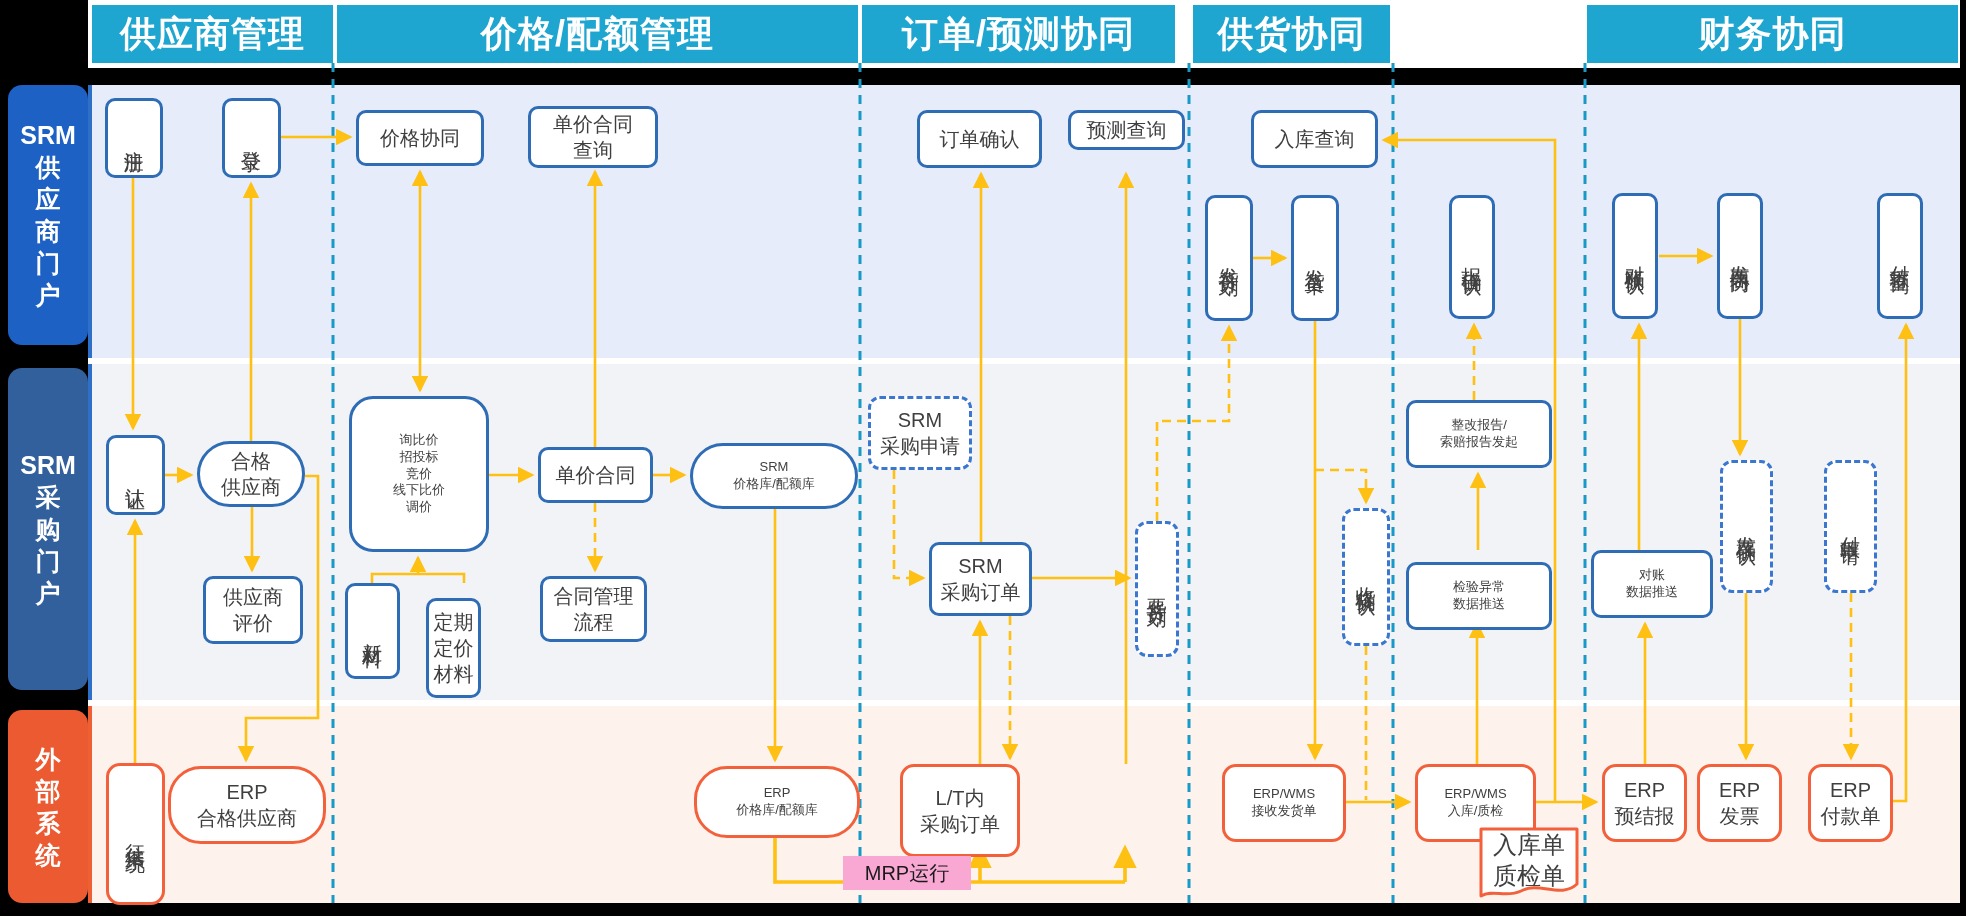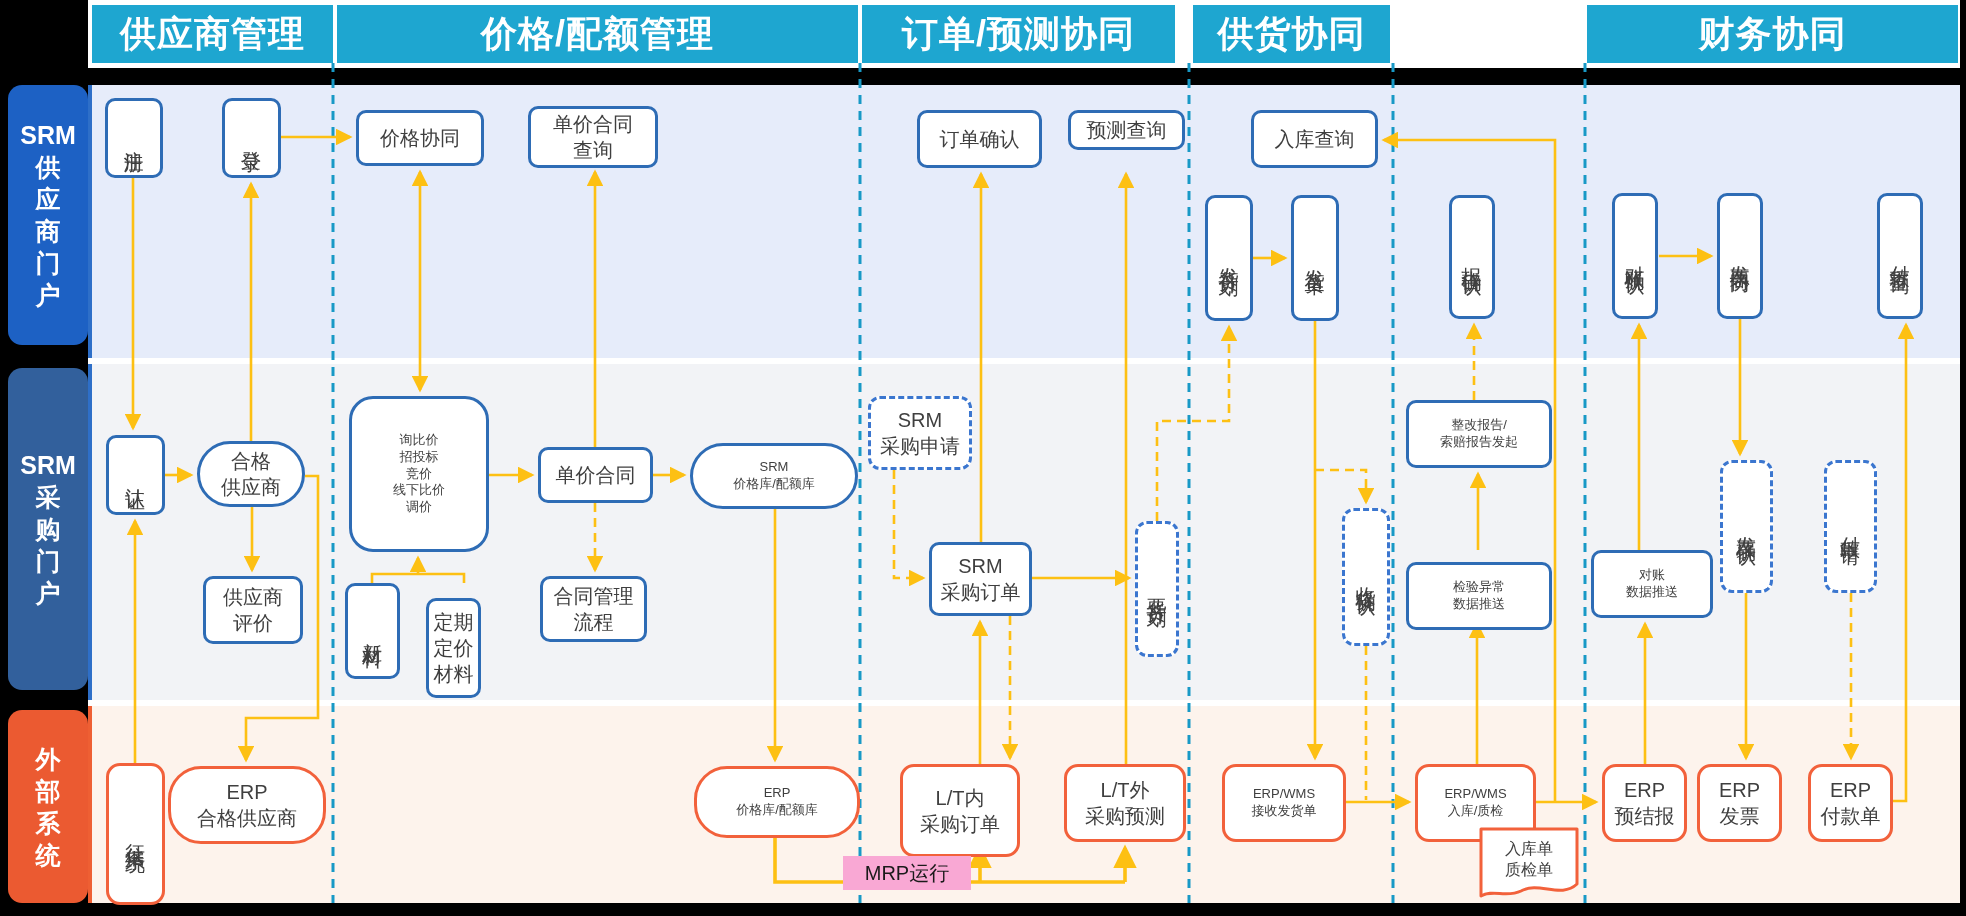--- a/index.html
+++ b/index.html
@@ -33,21 +33,21 @@
   .bd{border:3px dashed #3b76cf;border-radius:12px;}
   .o{border:3px solid #f2613b;border-radius:14px;}
   .st{border-radius:33px;}
   .big{border-radius:24px;}
   .v{writing-mode:vertical-rl;text-orientation:upright;letter-spacing:3px;}
   .f19{font-size:13px;}
   .plain{background:#f9a8d4;border:none;z-index:6;font-size:20px;color:#1a1a1a;}
   .docwrap{position:absolute;z-index:7;}
   .docwrap svg{position:absolute;left:0;top:0;}
   .doctext{position:absolute;left:0;top:2px;width:100%;height:84%;display:flex;
-           align-items:center;justify-content:center;text-align:left;font-size:16px;
+           align-items:center;justify-content:center;text-align:left;font-size:24px;
            color:#3f3f3f;white-space:pre-line;line-height:1.3;}
   
   #flow{position:absolute;left:0;top:0;z-index:4;}
   #flow .s{stroke:#fdc013;stroke-width:2.6;fill:none;}
   #flow .d{stroke:#fdc013;stroke-width:2.6;fill:none;stroke-dasharray:9 6;}
   #flow .trunk{stroke:#fdc013;stroke-width:3.6;fill:none;}
   #flow .div{stroke:#1899c6;stroke-width:3;fill:none;stroke-dasharray:9 7;}
 </style>
 </head>
 <body>
@@ -197,22 +197,20 @@
   <div class="node bd v" style="left:1720px;top:460px;width:53px;height:133px">发票确认</div>
   <div class="node bd v" style="left:1824px;top:460px;width:53px;height:133px">付款申请</div>
 
   <div class="node o v" style="left:106px;top:763px;width:59px;height:142px">征信系统</div>
   <div class="node o st" style="left:168px;top:766px;width:158px;height:78px">ERP
 合格供应商</div>
   <div class="node o st f19" style="left:694px;top:766px;width:166px;height:72px">ERP
 价格库/配额库</div>
   <div class="node o" style="left:900px;top:764px;width:120px;height:93px">L/T内
 采购订单</div>
-  <div class="node o" style="left:1064px;top:764px;width:122px;height:78px">L/T外
-采购预测</div>
   <div class="node o f19" style="left:1222px;top:764px;width:124px;height:78px">ERP/WMS
 接收发货单</div>
   <div class="node o f19" style="left:1415px;top:764px;width:121px;height:78px">ERP/WMS
 入库/质检</div>
   <div class="node o" style="left:1602px;top:764px;width:85px;height:78px">ERP
 预结报</div>
   <div class="node o" style="left:1697px;top:764px;width:85px;height:78px">ERP
 发票</div>
   <div class="node o" style="left:1808px;top:764px;width:85px;height:78px">ERP
 付款单</div>

